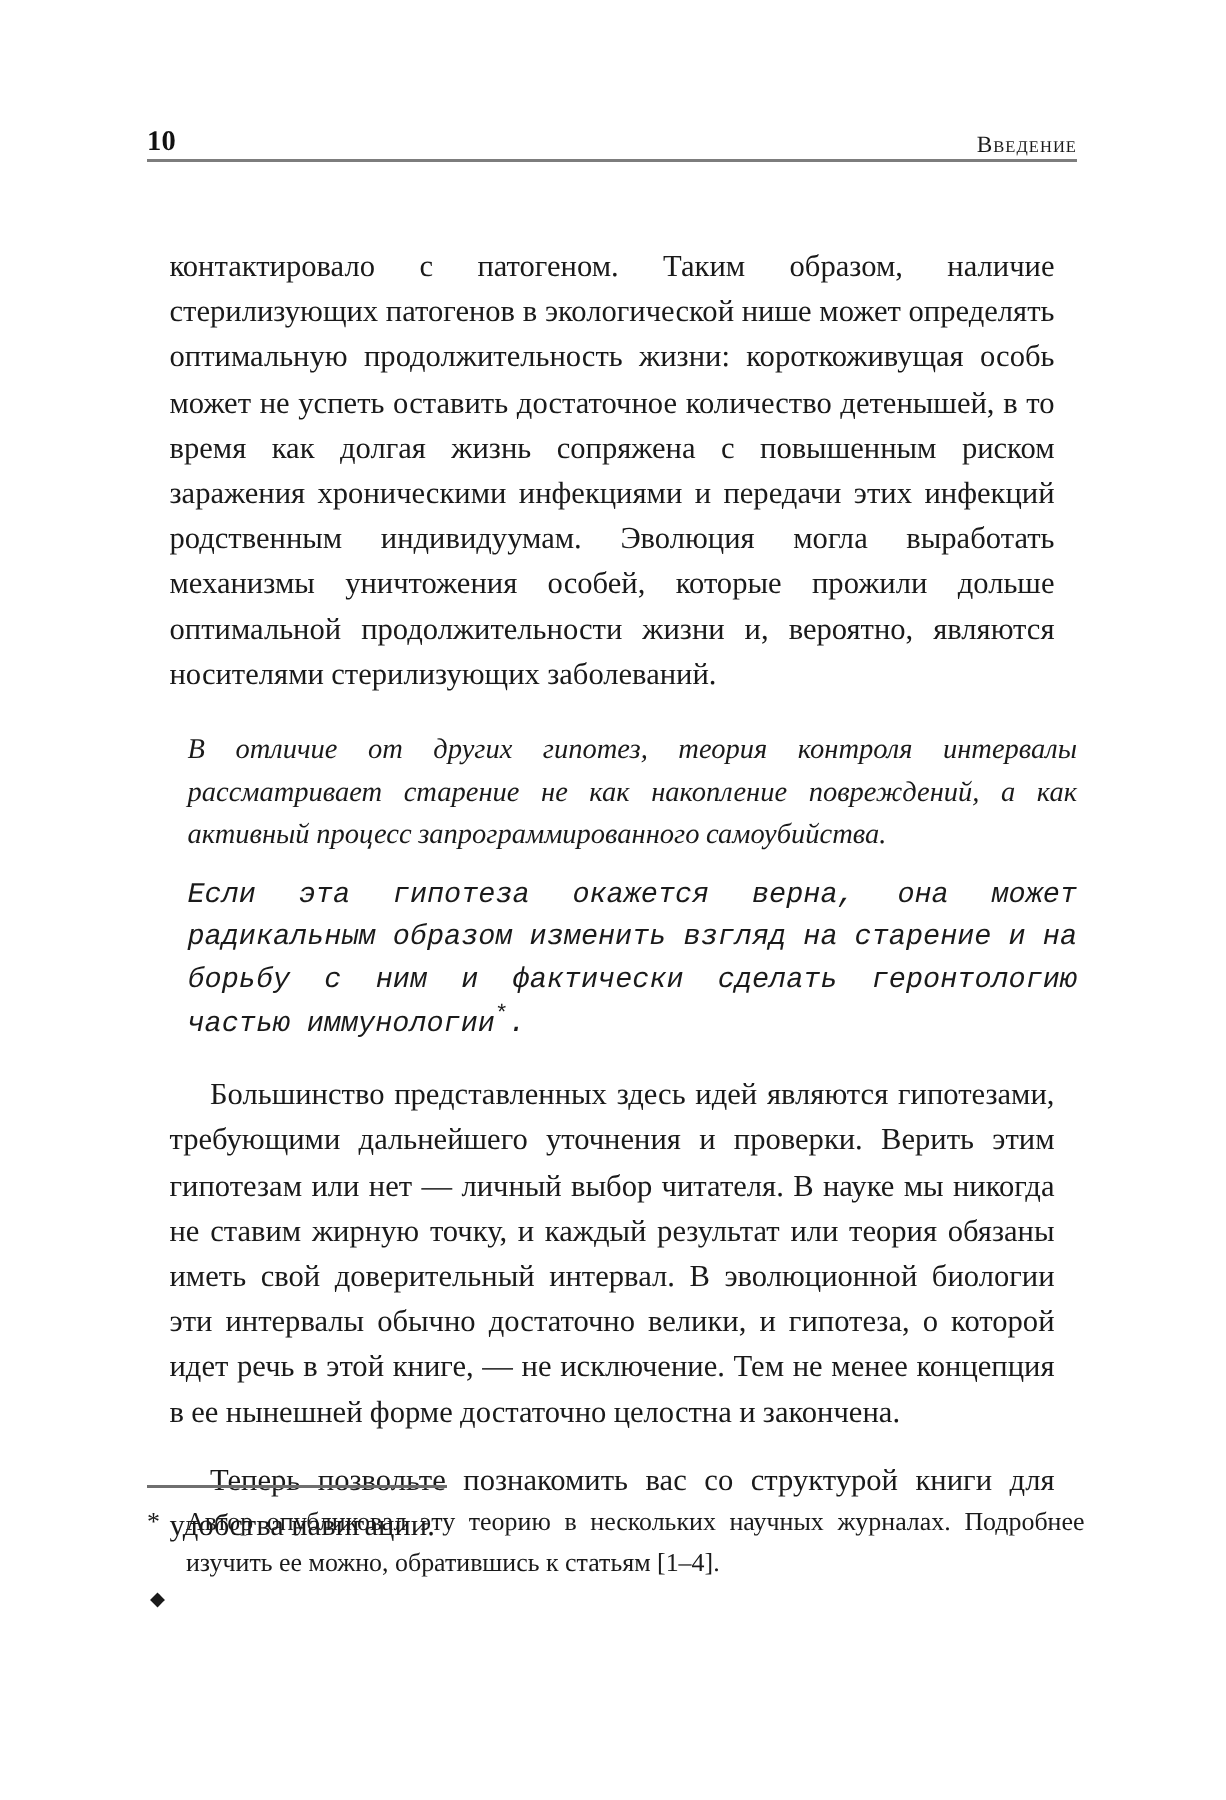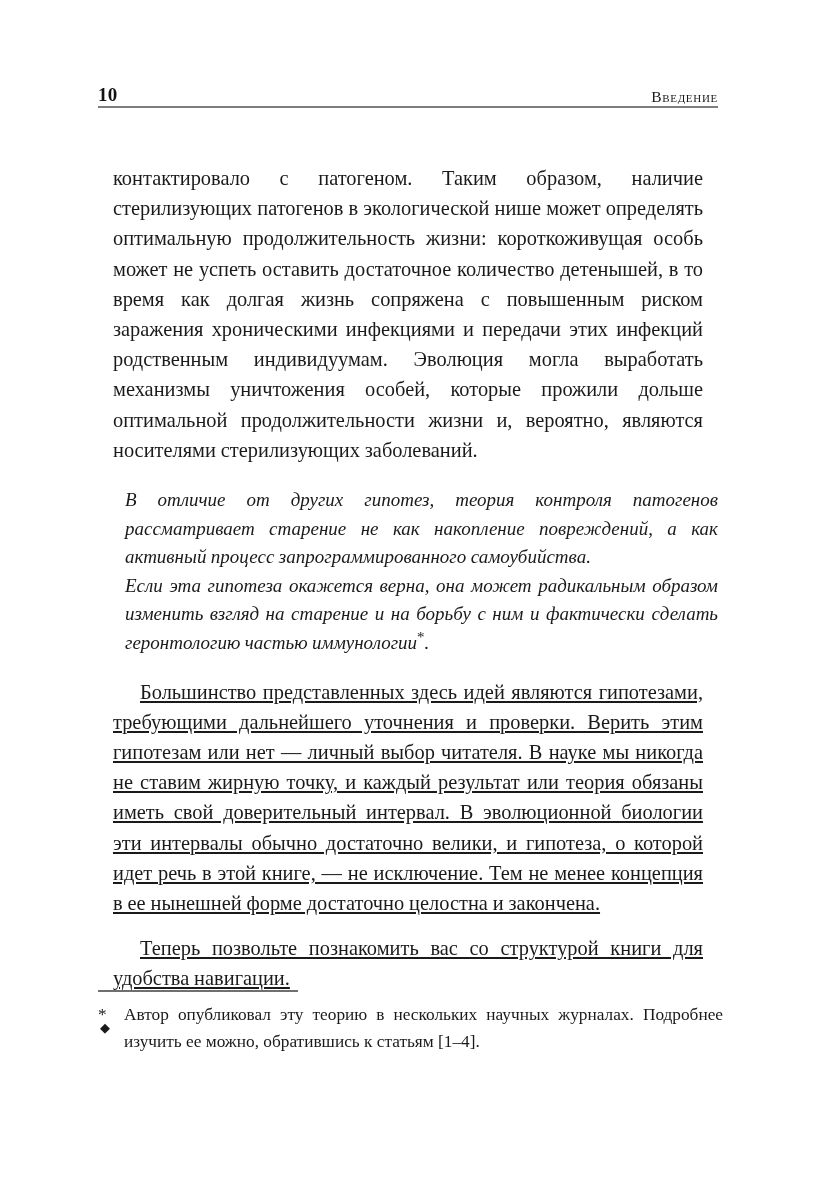--- a/index.html
+++ b/index.html
@@ -75,37 +75,37 @@
   p.body {
     margin: 15px;
     font-size: 20.4px;
     line-height: 30.2px;
     text-align: justify;
     text-justify: inter-word;
     hyphens: manual;
     word-spacing: -0.2px;
   }
   p.body.cont { text-indent: 0; }
-  p.body.indent { text-indent: 27px; text-decoration: underline; }
+  p.body.indent { text-indent: 27px; }
 
   
   .quote {
     margin: 21px 0 19px 0;
     padding-left: 27px;
     width: 593px;
   }
   .quote p {
     margin: 0;
     font-style: italic;
     font-size: 19px;
     line-height: 28.6px;
     text-align: justify;
     word-spacing: -0.3px;
   }
-  .quote p + p { margin-top: 0; }
+  .quote p + p { margin-top: 10px; font-family: Liberation Mono, monospace; }
   .fn-ref {
     font-style: normal;
     font-size: 15px;
     vertical-align: super;
     line-height: 0;
   }
 
   
   .bullets {
     margin: 19px 0 0 0;
@@ -174,21 +174,21 @@
     <span class="folio">10</span>
     <span class="head-title">Введение</span>
   </div>
   <div class="head-rule"></div>
 
   <div class="textblock">
 
     <p class="body cont">контактировало с патогеном. Таким образом, наличие стерилизующих патогенов в экологической нише может определять оптимальную продолжительность жизни: короткоживущая особь может не успеть оставить достаточное количество детенышей, в то время как долгая жизнь сопряжена с повышенным риском заражения хроническими инфекциями и передачи этих инфекций родственным индивидуумам. Эволюция могла выработать механизмы уничтожения особей, которые прожили дольше оптимальной продолжительности жизни и, вероятно, являются носителями стерилизующих заболеваний.</p>
 
     <blockquote class="quote">
-      <p>В отличие от других гипотез, теория контроля патогенов рассматривает старение не как накопление повреждений, а как активный процесс запрограммированного самоубийства.</p>
+      <p>В отличие от других гипотез, теория контроля интервалы рассматривает старение не как накопление повреждений, а как активный процесс запрограммированного самоубийства.</p>
       <p><span>Если эта гипотеза окажется верна, она может радикальным образом изменить взгляд на старение и на борьбу с ним и фактически сделать геронтологию частью иммунологии</span><span class="fn-ref">*</span><span>.</span></p>
     </blockquote>
 
     <p class="body indent">Большинство представленных здесь идей являются гипотезами, требующими дальнейшего уточнения и проверки. Верить этим гипотезам или нет — личный выбор читателя. В науке мы никогда не ставим жирную точку, и каждый результат или теория обязаны иметь свой доверительный интервал. В эволюционной биологии эти интервалы обычно достаточно велики, и гипотеза, о которой идет речь в этой книге, — не исключение. Тем не менее концепция в ее нынешней форме достаточно целостна и закончена.</p>
 
     <p class="body indent">Теперь позвольте познакомить вас со структурой книги для удобства навигации.</p>
 
     <ul class="bullets">
       <li>
         <span class="bullet-mark">◆</span>

